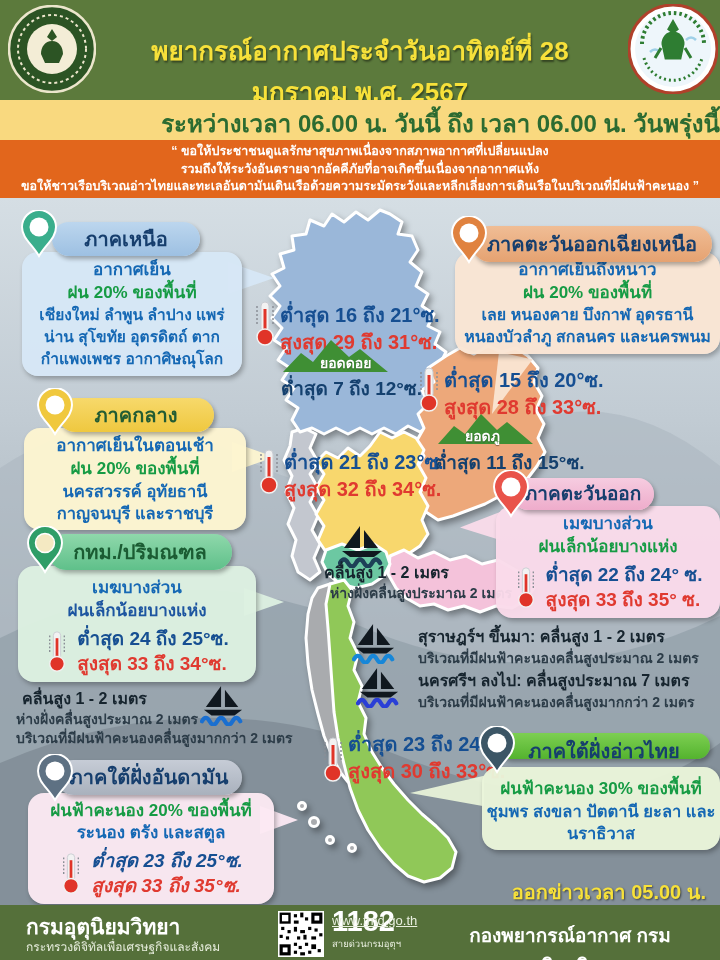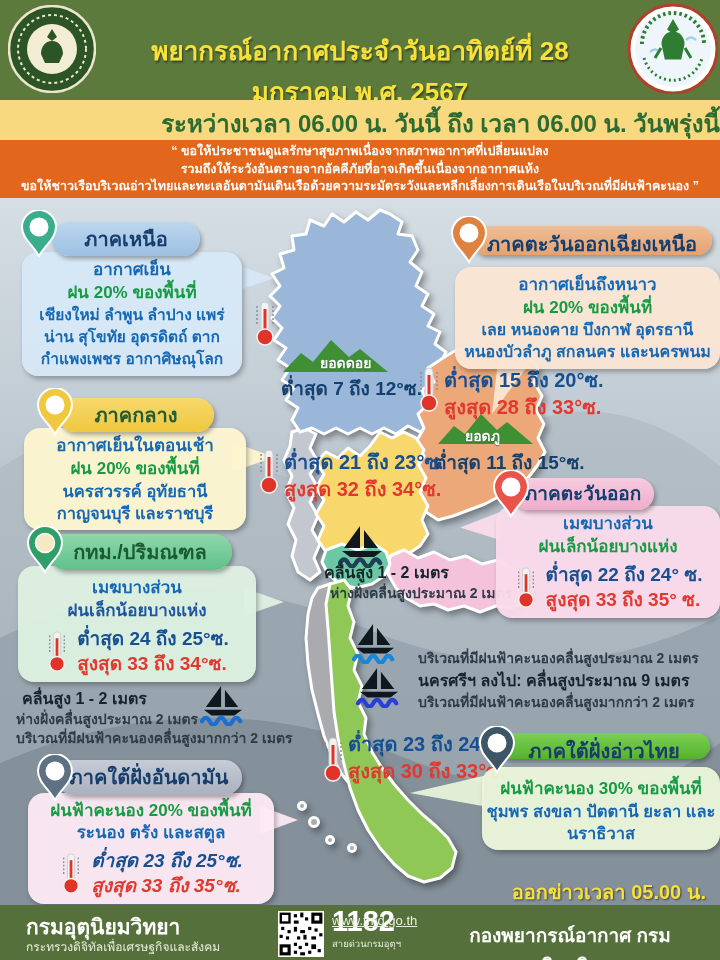--- a/index.html
+++ b/index.html
@@ -118,33 +118,37 @@
 
   <svg class="abs" style="left:252px;top:300px;z-index:2;" width="26" height="46" viewBox="0 0 26 46">
     <g stroke="#8a8f96" stroke-width="1.5" stroke-dasharray="2 2">
         <line x1="5" y1="6" x2="5" y2="26"></line>
         <line x1="21" y1="6" x2="21" y2="26"></line>
       </g>
     <rect x="9" y="2" width="8" height="30" rx="4" fill="#f2f2f2" stroke="#c9ccd2"></rect>
       <rect x="11.5" y="9" width="3" height="23" fill="#e03428"></rect>
       <circle cx="13" cy="37" r="8" fill="#e03428" stroke="#f2f2f2" stroke-width="1.5"></circle>
   </svg>
+  <div class="abs map-temp" style="left:280px;top:302px;">
+    <div class="tmin">ต่ำสุด 16 ถึง 21°ซ.</div>
+    <div class="tmax">สูงสุด 29 ถึง 31°ซ.</div>
+  </div>
   <svg class="abs" style="left:283px;top:338px;z-index:2;" width="105" height="34" viewBox="0 0 105 34">
     <path d="M0 34 L18 15 L30 24 L48 2 L66 19 L77 11 L105 34 Z" fill="#3f8f34"></path>
   </svg>
   <div class="abs peak-label" style="left:320px;top:352px;">ยอดดอย</div>
   <div class="abs peak-min" style="left:281px;top:373px;">ต่ำสุด 7 ถึง 12°ซ.</div>
 
   <svg class="abs pin" style="left:450px;top:216px;" width="38" height="48" viewBox="0 0 38 48">
     <path d="M19 46 C12 34 2 28 2 17 A17 17 0 1 1 36 17 C36 28 26 34 19 46 Z" fill="#e0823f" stroke="#fff" stroke-width="2"></path>
       <circle cx="19" cy="17" r="9.5" fill="#fff"></circle>
   </svg>
-  <div class="abs pill" style="left:472px;top:226px;width:240px;height:29px;line-height:36px;background:linear-gradient(#f0bd95,#e5a271);">ภาคตะวันออกเฉียงเหนือ</div>
+  <div class="abs pill" style="left:472px;top:226px;width:240px;height:36px;line-height:36px;background:linear-gradient(#f0bd95,#e5a271);">ภาคตะวันออกเฉียงเหนือ</div>
   <div class="abs tail" style="left:492px;top:352px;width:58px;height:62px;background:rgba(250,229,211,.95);clip-path:polygon(0 100%,12% 0,70% 12%);"></div>
-  <div class="abs rbox" style="left:455px;top:267px;width:257px;background:rgba(250,229,211,.96);text-align:center;">
+  <div class="abs rbox" style="left:455px;top:252px;width:257px;background:rgba(250,229,211,.96);text-align:center;">
     <div class="cond">อากาศเย็นถึงหนาว</div>
     <div class="rain">ฝน 20% ของพื้นที่</div>
     <div class="prov" style="font-size:16px;">เลย หนองคาย บึงกาฬ อุดรธานี หนองบัวลำภู สกลนคร และนครพนม</div>
   </div>
 
   <svg class="abs" style="left:416px;top:366px;z-index:2;" width="26" height="46" viewBox="0 0 26 46">
     <g stroke="#8a8f96" stroke-width="1.5" stroke-dasharray="2 2">
         <line x1="5" y1="6" x2="5" y2="26"></line>
         <line x1="21" y1="6" x2="21" y2="26"></line>
       </g>
@@ -248,29 +252,30 @@
   </svg>
   <div class="abs m-bold" style="left:324px;top:560px;">คลื่นสูง 1 - 2 เมตร</div>
   <div class="abs m-sub" style="left:330px;top:582px;">ห่างฝั่งคลื่นสูงประมาณ 2 เมตร</div>
 
   <svg class="abs" style="left:352px;top:622px;z-index:2;" width="46" height="42" viewBox="0 0 48 44">
     <path d="M22 2 L22 24 L6 24 Z" fill="#10181f"></path>
       <path d="M26 6 L26 24 L40 24 Z" fill="#10181f"></path>
       <path d="M4 27 L44 27 L36 33 L12 33 Z" fill="#10181f"></path>
     <path d="M2 39 q4 -7 8 0 t8 0 t8 0 t8 0 t8 0" stroke="#1787d8" stroke-width="4.5" fill="none" stroke-linecap="round"></path>
   </svg>
+  <div class="abs m-bold" style="left:418px;top:624px;">สุราษฎร์ฯ ขึ้นมา: คลื่นสูง 1 - 2 เมตร</div>
   <div class="abs m-sub" style="left:418px;top:647px;">บริเวณที่มีฝนฟ้าคะนองคลื่นสูงประมาณ 2 เมตร</div>
 
   <svg class="abs" style="left:356px;top:666px;z-index:2;" width="46" height="42" viewBox="0 0 48 44">
     <path d="M22 2 L22 24 L6 24 Z" fill="#10181f"></path>
       <path d="M26 6 L26 24 L40 24 Z" fill="#10181f"></path>
       <path d="M4 27 L44 27 L36 33 L12 33 Z" fill="#10181f"></path>
     <path d="M2 39 q4 -7 8 0 t8 0 t8 0 t8 0 t8 0" stroke="#2a3fd6" stroke-width="4.5" fill="none" stroke-linecap="round"></path>
   </svg>
-  <div class="abs m-bold" style="left:418px;top:668px;">นครศรีฯ ลงไป: คลื่นสูงประมาณ 9 เมตร</div>
+  <div class="abs m-bold" style="left:418px;top:668px;">นครศรีฯ ลงไป: คลื่นสูงประมาณ 7 เมตร</div>
   <div class="abs m-sub" style="left:418px;top:691px;">บริเวณที่มีฝนฟ้าคะนองคลื่นสูงมากกว่า 2 เมตร</div>
 
   <div class="abs m-bold" style="left:22px;top:686px;">คลื่นสูง 1 - 2 เมตร</div>
   <div class="abs m-sub" style="left:16px;top:708px;">ห่างฝั่งคลื่นสูงประมาณ 2 เมตร</div>
   <div class="abs m-sub" style="left:16px;top:727px;">บริเวณที่มีฝนฟ้าคะนองคลื่นสูงมากกว่า 2 เมตร</div>
   <svg class="abs" style="left:200px;top:684px;z-index:2;" width="46" height="42" viewBox="0 0 48 44">
     <path d="M22 2 L22 24 L6 24 Z" fill="#10181f"></path>
       <path d="M26 6 L26 24 L40 24 Z" fill="#10181f"></path>
       <path d="M4 27 L44 27 L36 33 L12 33 Z" fill="#10181f"></path>
     <path d="M2 39 q4 -7 8 0 t8 0 t8 0 t8 0 t8 0" stroke="#1a6fd0" stroke-width="4.5" fill="none" stroke-linecap="round"></path>

